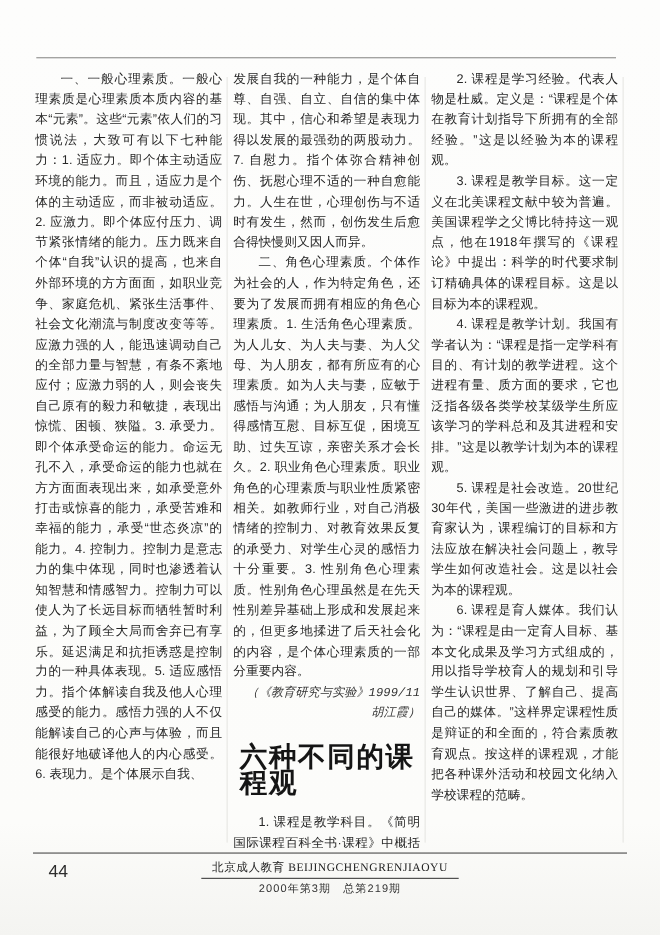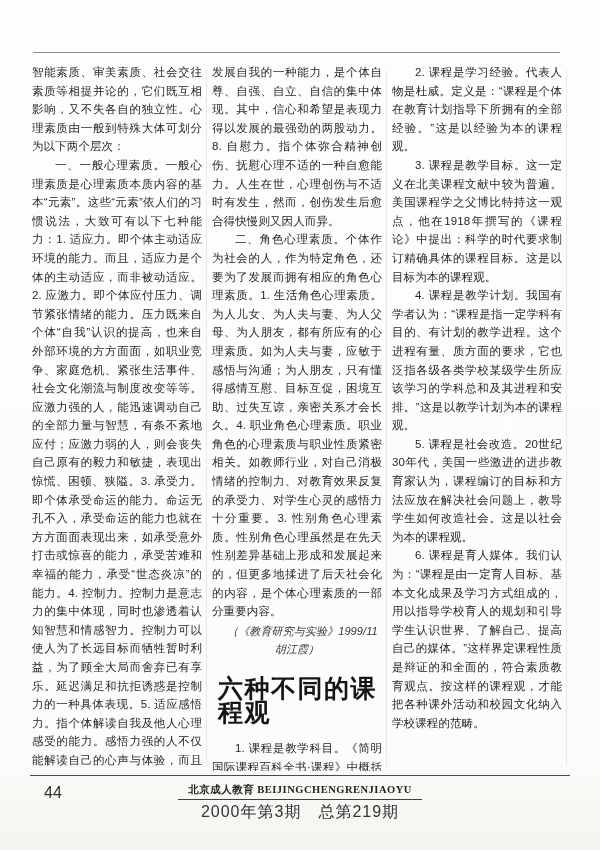--- a/index.html
+++ b/index.html
@@ -51,27 +51,27 @@
     width: 170px;
     font-size: 11.5px;
     line-height: 18.6px;
     letter-spacing: 0.1px;
     text-align: justify;
     overflow: hidden;
   }
   .para { text-align: justify; }
   .para.indent { text-indent: 2em; }
   .citation {
-    font-family: Liberation Sans, sans-serif;
+    font-family: Liberation Mono, monospace;
     font-style: italic;
     font-size: 11px;
     color: #333;
     text-indent: 1em;
     margin-top: 1px;
-    text-align: center;
+    text-align: right;
   }
   .section-heading {
     font-size: 25px;
     font-weight: bold;
     color: #151515;
     letter-spacing: 1.5px;
     text-align: left;
     text-indent: 0;
     margin: 17px 0 15px 6px;
     line-height: 24px;
@@ -94,51 +94,50 @@
   .journal-block {
     position: absolute;
     left: 0;
     top: 779px;
     width: 100%;
     text-align: center;
   }
   .journal-name {
     display: inline-block;
     font-family: "Liberation Serif", serif;
-    font-weight: bold;
+    font-weight: normal;
     font-size: 10.5px;
     letter-spacing: 0.5px;
     color: #222;
     border-bottom: 1px solid #3f3f3f;
     padding: 0 10px 2px 10px;
   }
   .issue-line {
-    font-size: 16px;
+    font-size: 10px;
     letter-spacing: 1px;
     margin-top: 2px;
     color: #333;
   }
 </style>
 </head>
 <body>
 
 <div class="page">
   <div class="top-rule"></div>
   <div class="gutter-line gutter-1"></div>
   <div class="gutter-line gutter-2"></div>
   <div class="gutter-line gutter-3"></div>
 
   <div class="columns">
       <div class="column">
-        <div class="para">智能素质、审美素质、社会交往素质等相提并论的，它们既互相影响，又不失各自的独立性。心理素质由一般到特殊大体可划分为以下两个层次：</div>
         <div class="para indent">一、一般心理素质。一般心理素质是心理素质本质内容的基本“元素”。这些“元素”依人们的习惯说法，大致可有以下七种能力：1. 适应力。即个体主动适应环境的能力。而且，适应力是个体的主动适应，而非被动适应。2. 应激力。即个体应付压力、调节紧张情绪的能力。压力既来自个体“自我”认识的提高，也来自外部环境的方方面面，如职业竞争、家庭危机、紧张生活事件、社会文化潮流与制度改变等等。应激力强的人，能迅速调动自己的全部力量与智慧，有条不紊地应付；应激力弱的人，则会丧失自己原有的毅力和敏捷，表现出惊慌、困顿、狭隘。3. 承受力。即个体承受命运的能力。命运无孔不入，承受命运的能力也就在方方面面表现出来，如承受意外打击或惊喜的能力，承受苦难和幸福的能力，承受“世态炎凉”的能力。4. 控制力。控制力是意志力的集中体现，同时也渗透着认知智慧和情感智力。控制力可以使人为了长远目标而牺牲暂时利益，为了顾全大局而舍弃已有享乐。延迟满足和抗拒诱惑是控制力的一种具体表现。5. 适应感悟力。指个体解读自我及他人心理感受的能力。感悟力强的人不仅能解读自己的心声与体验，而且能很好地破译他人的内心感受。6. 表现力。是个体展示自我、</div>
       </div>
       <div class="column">
-        <div class="para">发展自我的一种能力，是个体自尊、自强、自立、自信的集中体现。其中，信心和希望是表现力得以发展的最强劲的两股动力。8. 自慰力。指个体弥合精神创伤、抚慰心理不适的一种自愈能力。人生在世，心理创伤与不适时有发生，然而，创伤发生后愈合得快慢则又因人而异。</div>
-        <div class="para indent">二、角色心理素质。个体作为社会的人，作为特定角色，还要为了发展而拥有相应的角色心理素质。1. 生活角色心理素质。为人儿女、为人夫与妻、为人父母、为人朋友，都有所应有的心理素质。如为人夫与妻，应敏于感悟与沟通；为人朋友，只有懂得感情互慰、目标互促，困境互助、过失互谅，亲密关系才会长久。4. 职业角色心理素质。职业角色的心理素质与职业性质紧密相关。如教师行业，对自己消极情绪的控制力、对教育效果反复的承受力、对学生心灵的感悟力十分重要。3. 性别角色心理素质。性别角色心理虽然是在先天性别差异基础上形成和发展起来的，但更多地揉进了后天社会化的内容，是个体心理素质的一部分重要内容。</div>
+        <div class="para">发展自我的一种能力，是个体自尊、自强、自立、自信的集中体现。其中，信心和希望是表现力得以发展的最强劲的两股动力。7. 自慰力。指个体弥合精神创伤、抚慰心理不适的一种自愈能力。人生在世，心理创伤与不适时有发生，然而，创伤发生后愈合得快慢则又因人而异。</div>
+        <div class="para indent">二、角色心理素质。个体作为社会的人，作为特定角色，还要为了发展而拥有相应的角色心理素质。1. 生活角色心理素质。为人儿女、为人夫与妻、为人父母、为人朋友，都有所应有的心理素质。如为人夫与妻，应敏于感悟与沟通；为人朋友，只有懂得感情互慰、目标互促，困境互助、过失互谅，亲密关系才会长久。2. 职业角色心理素质。职业角色的心理素质与职业性质紧密相关。如教师行业，对自己消极情绪的控制力、对教育效果反复的承受力、对学生心灵的感悟力十分重要。3. 性别角色心理素质。性别角色心理虽然是在先天性别差异基础上形成和发展起来的，但更多地揉进了后天社会化的内容，是个体心理素质的一部分重要内容。</div>
         <div class="citation">（《教育研究与实验》1999/11胡江霞）</div>
         <div class="section-heading">六种不同的课程观</div>
         <div class="para indent">1. 课程是教学科目。《简明国际课程百科全书·课程》中概括课程的定义是：“课程基本上由五大学科领域构成：(1)掌握母语、系统</div>
       </div>
       <div class="column">
         <div class="para indent">2. 课程是学习经验。代表人物是杜威。定义是：“课程是个体在教育计划指导下所拥有的全部经验。”这是以经验为本的课程观。</div>
         <div class="para indent">3. 课程是教学目标。这一定义在北美课程文献中较为普遍。美国课程学之父博比特持这一观点，他在1918年撰写的《课程论》中提出：科学的时代要求制订精确具体的课程目标。这是以目标为本的课程观。</div>
         <div class="para indent">4. 课程是教学计划。我国有学者认为：“课程是指一定学科有目的、有计划的教学进程。这个进程有量、质方面的要求，它也泛指各级各类学校某级学生所应该学习的学科总和及其进程和安排。”这是以教学计划为本的课程观。</div>
         <div class="para indent">5. 课程是社会改造。20世纪30年代，美国一些激进的进步教育家认为，课程编订的目标和方法应放在解决社会问题上，教导学生如何改造社会。这是以社会为本的课程观。</div>
         <div class="para indent">6. 课程是育人媒体。我们认为：“课程是由一定育人目标、基本文化成果及学习方式组成的，用以指导学校育人的规划和引导学生认识世界、了解自己、提高自己的媒体。”这样界定课程性质是辩证的和全面的，符合素质教育观点。按这样的课程观，才能把各种课外活动和校园文化纳入学校课程的范畴。</div>

